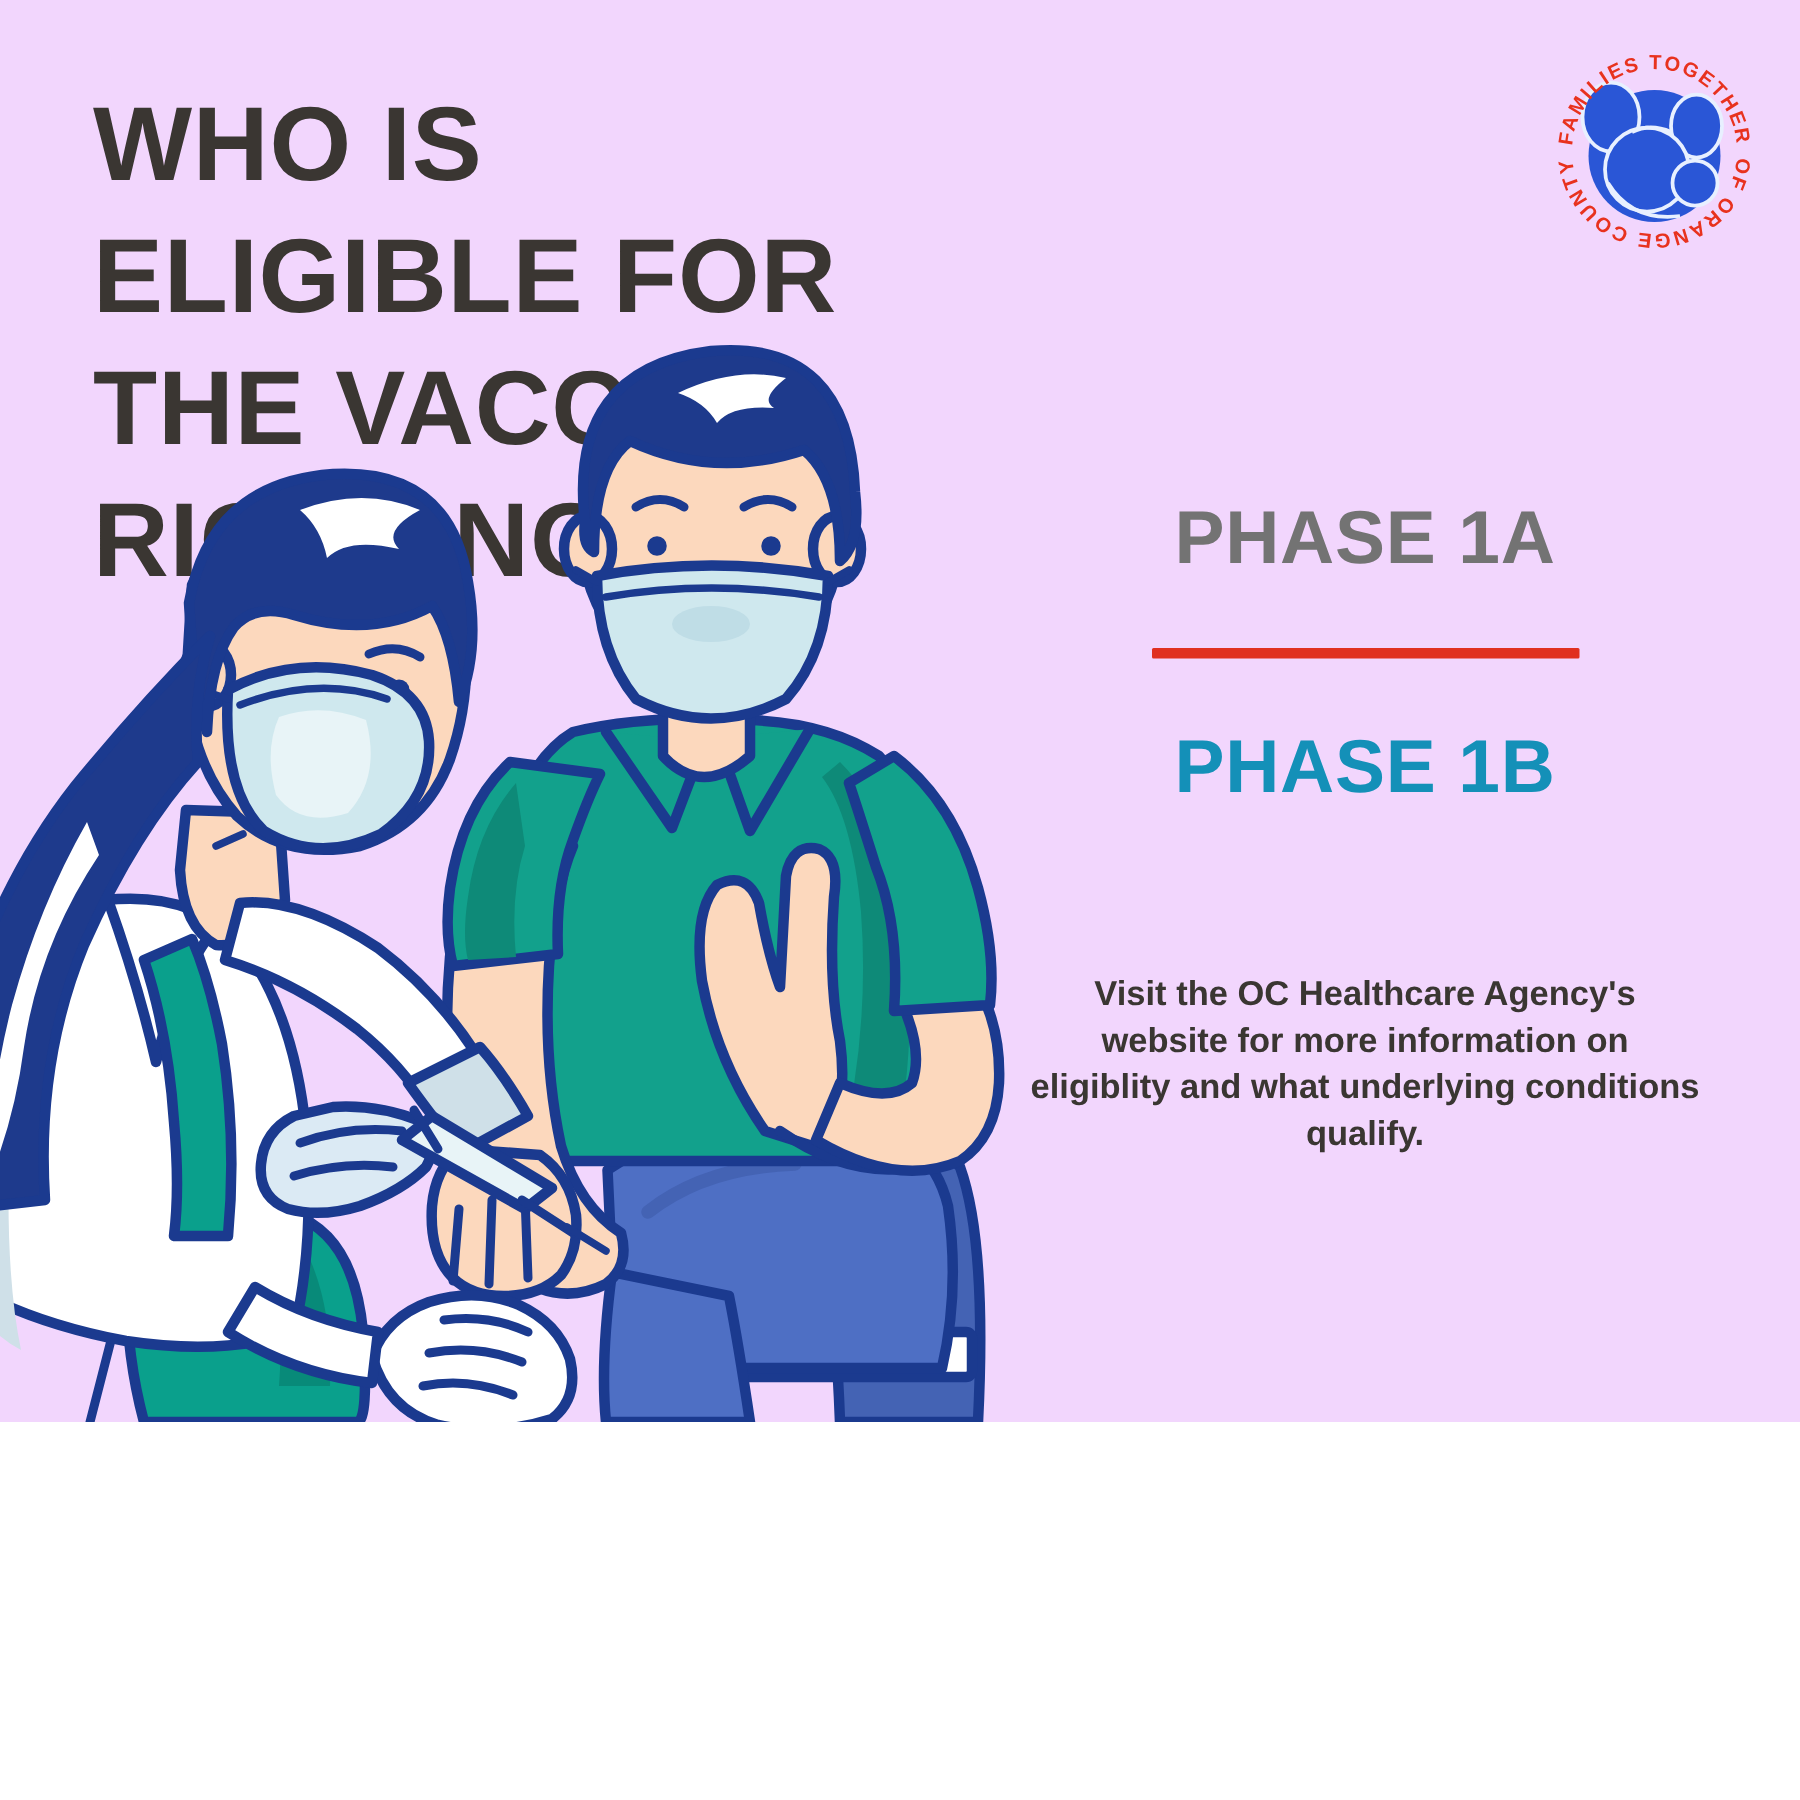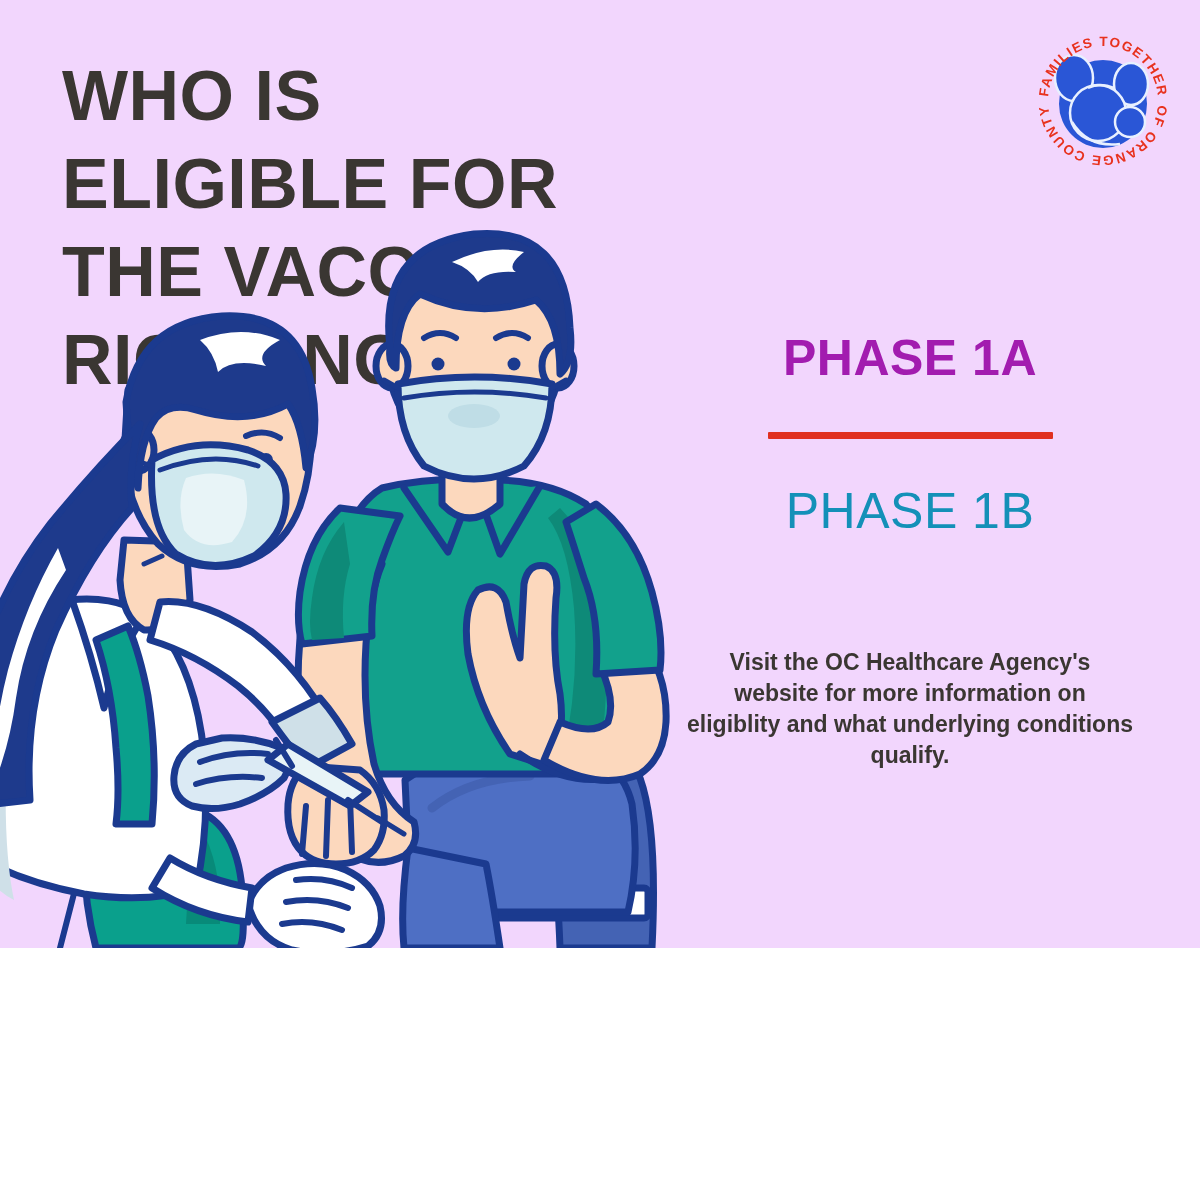--- a/index.html
+++ b/index.html
@@ -46,33 +46,33 @@
     position: absolute;
     left: 660px;
     top: 330px;
     width: 500px;
     text-align: center;
   }
   .phase-1a {
     font-size: 50px;
     font-weight: bold;
     letter-spacing: 0.5px;
-    color: #a21caf;
+    color: #737373;
     line-height: 56px;
   }
   .divider {
     width: 285px;
     height: 7px;
     background: #e03020;
     margin: 46px auto 44px auto;
     border-radius: 1px;
   }
   .phase-1b {
     font-size: 50px;
-    font-weight: normal;
+    font-weight: bold;
     letter-spacing: 0.5px;
     color: #1490b8;
     line-height: 56px;
     margin-bottom: 10px;
   }
   .body-copy {
     font-size: 34px;
     line-height: 42px;
     font-weight: bold;
     color: #3a3632;

